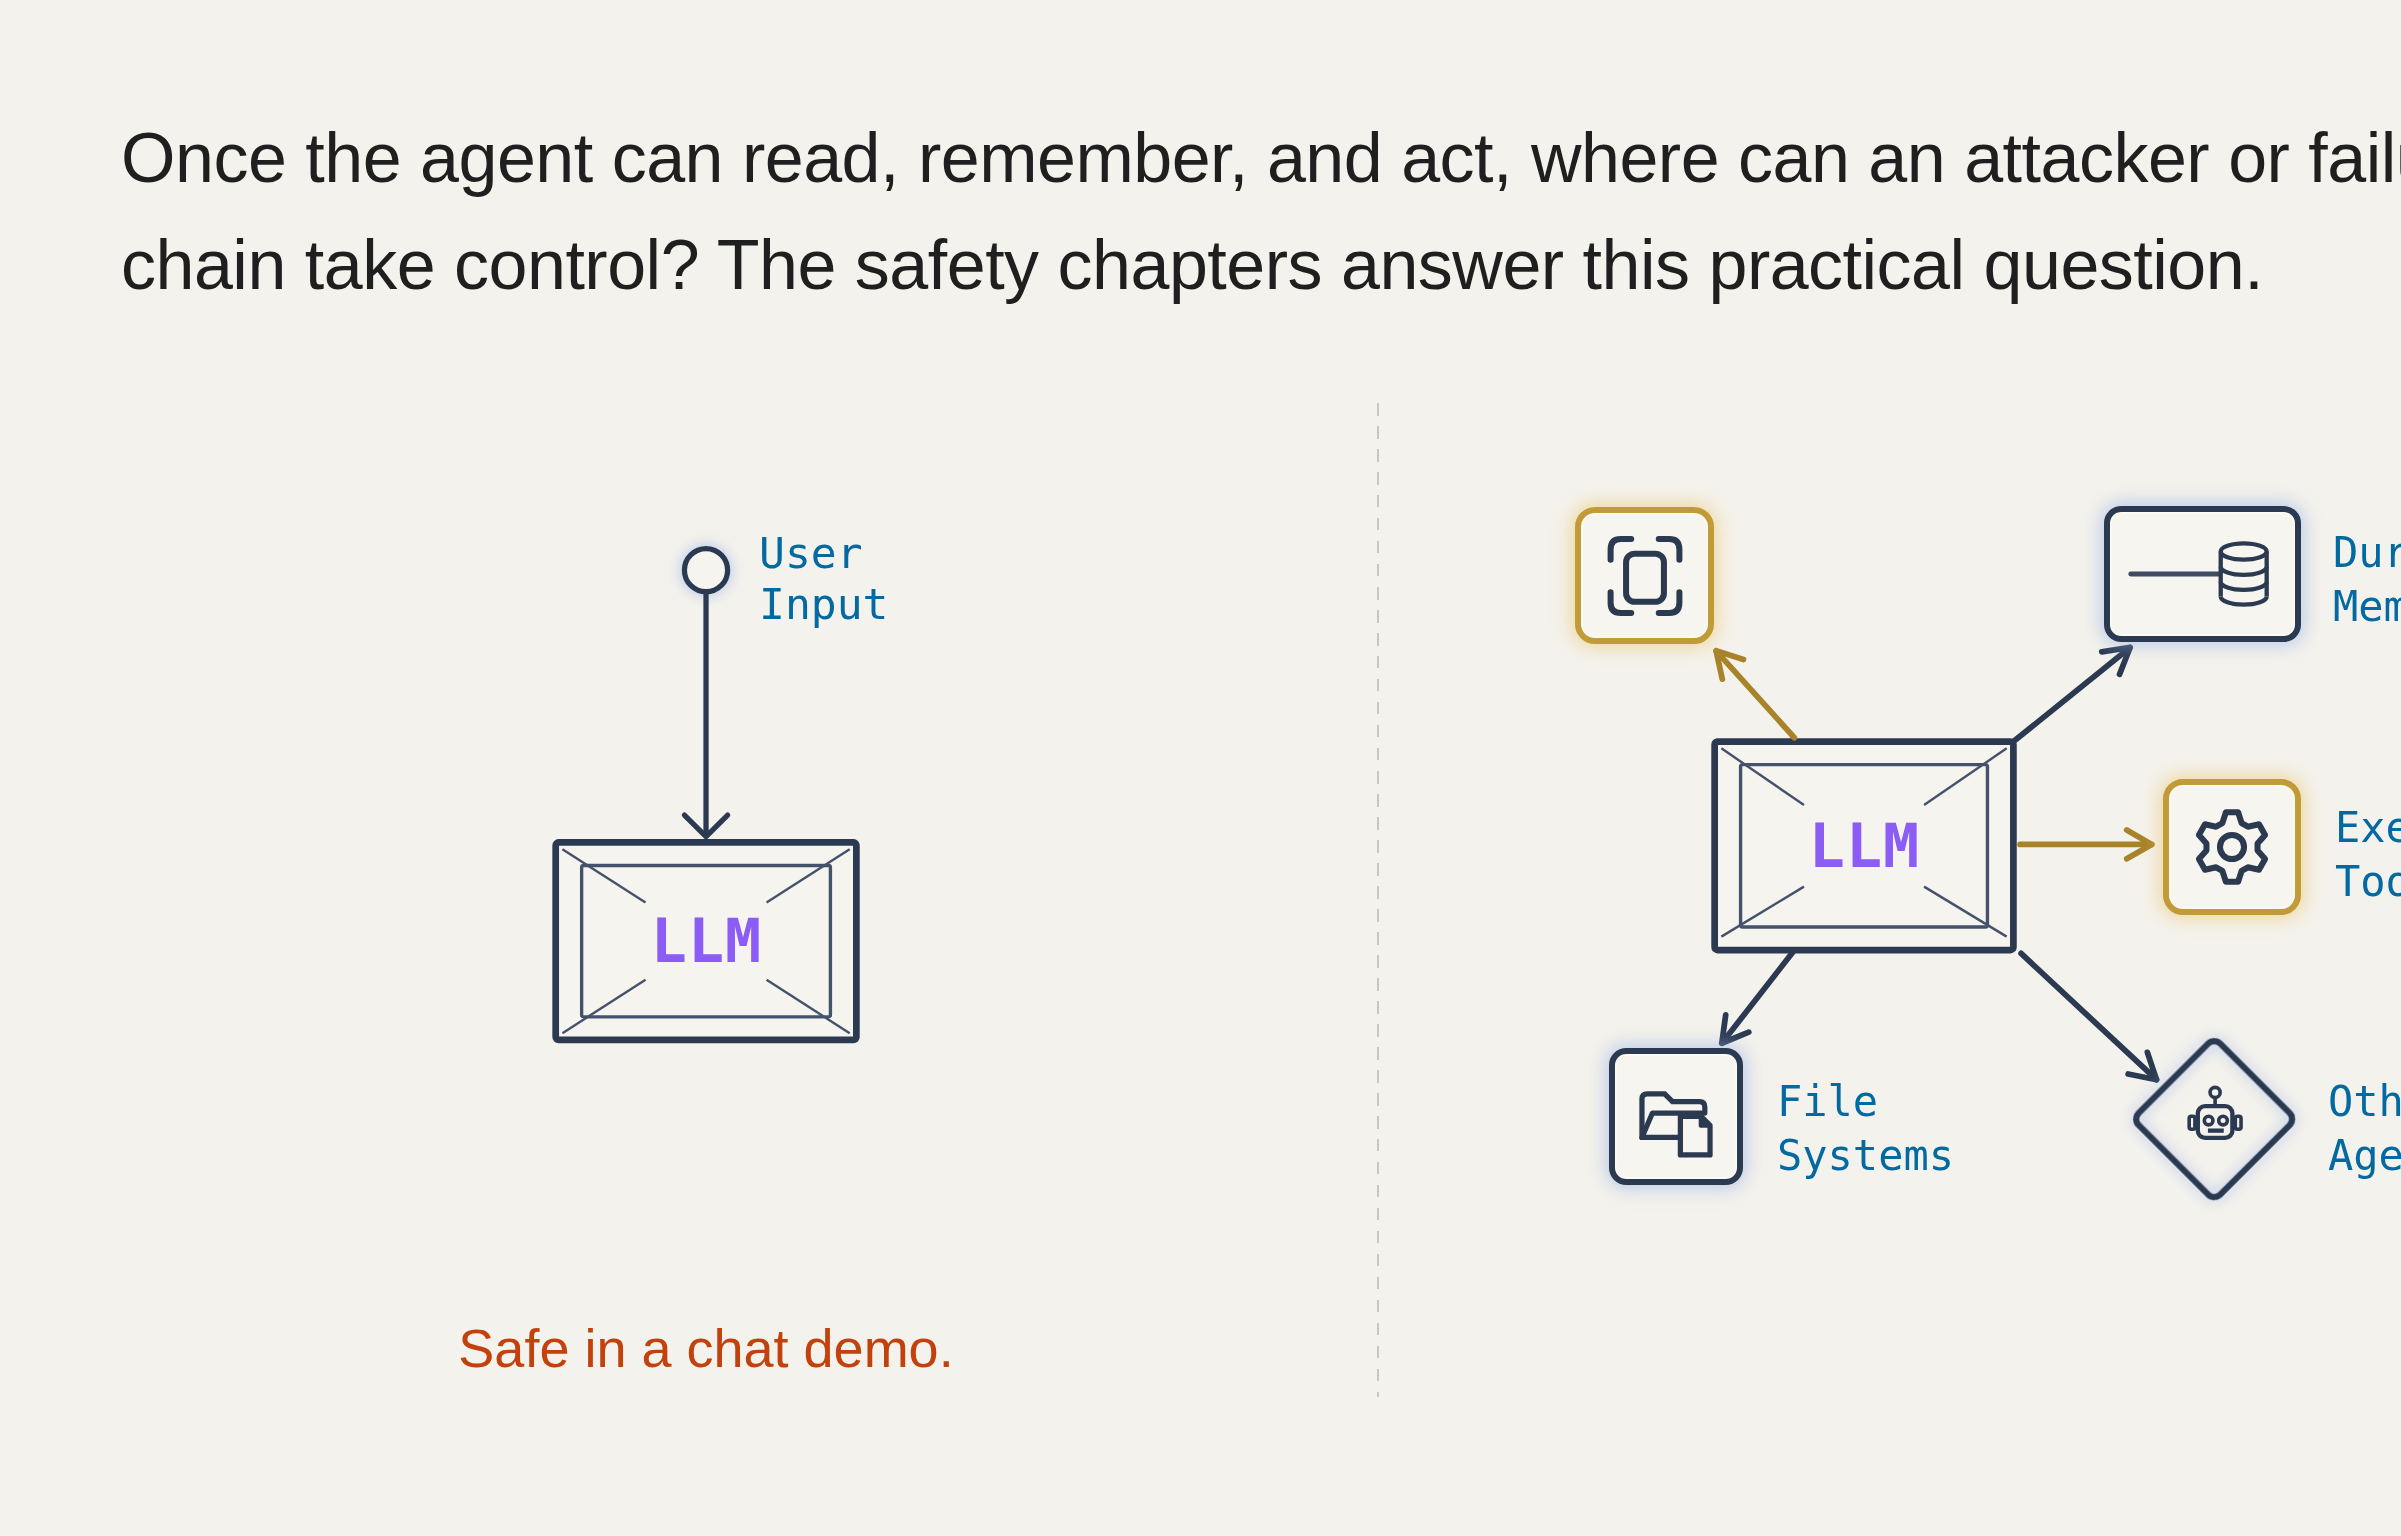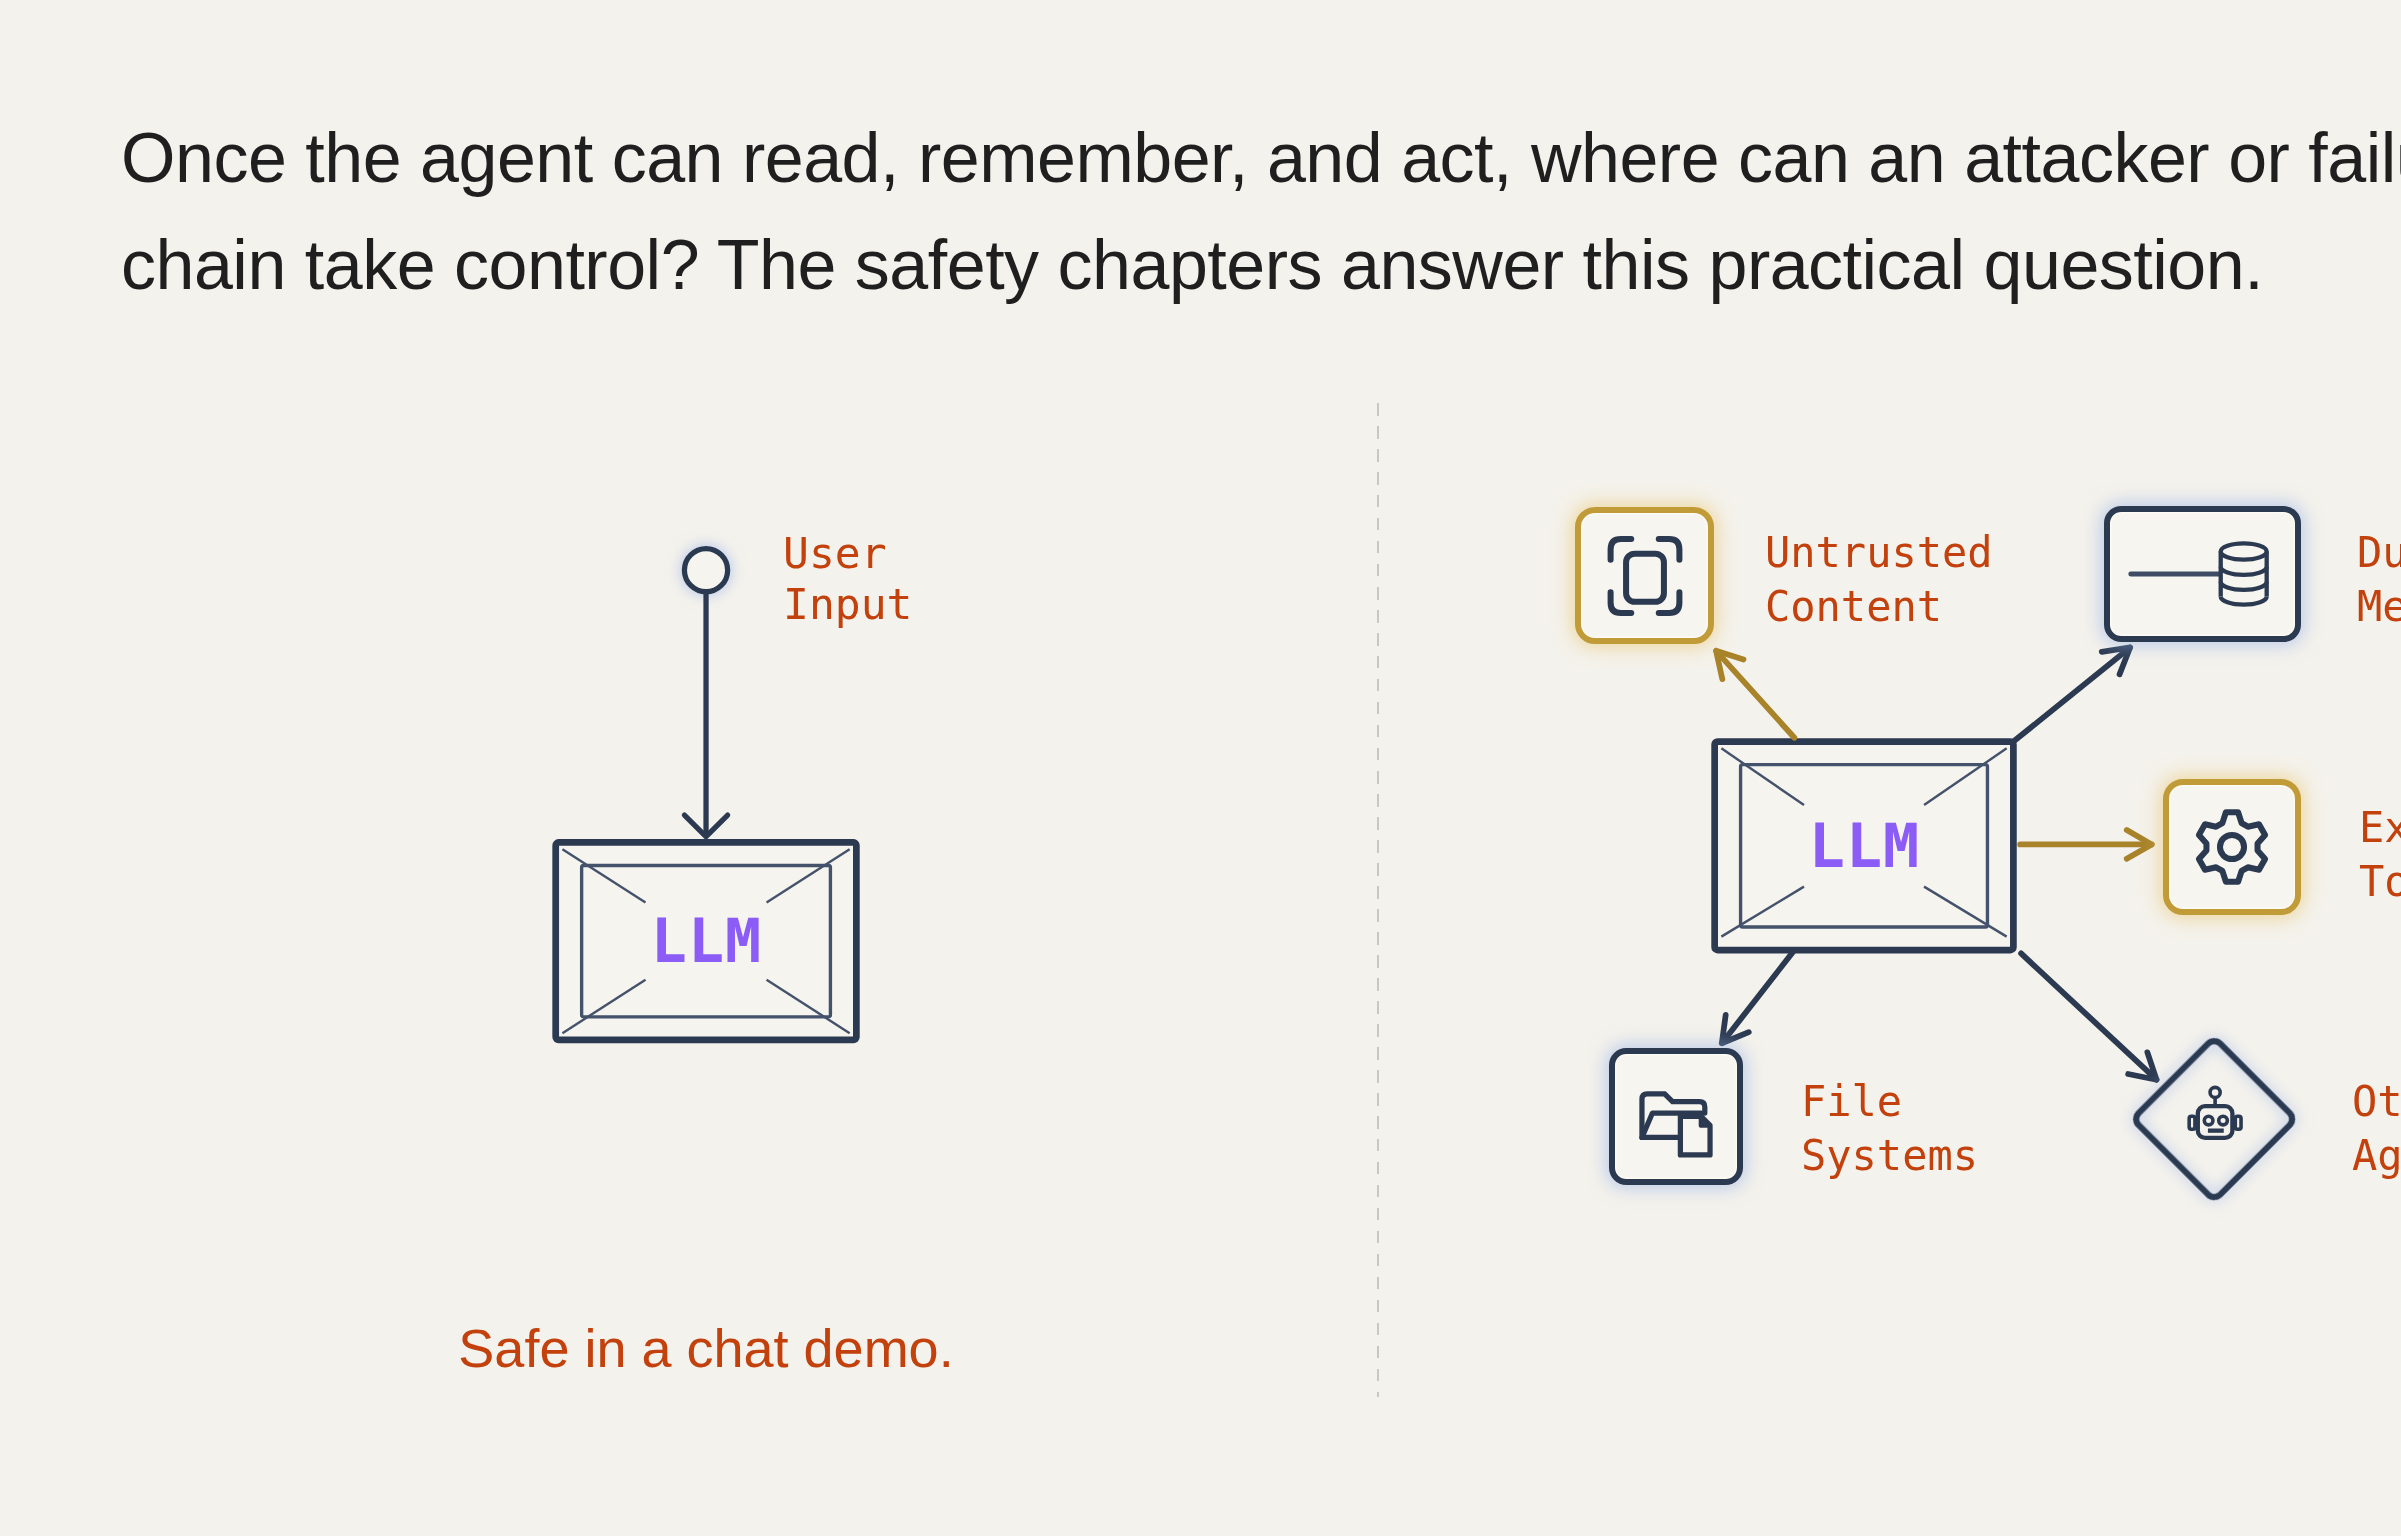--- a/index.html
+++ b/index.html
@@ -27,23 +27,22 @@
 
   
   svg .navy{stroke:#2c3a51;fill:none;}
   svg .navy-thin{stroke:#44526b;fill:none;}
   svg .gold{stroke:#a8832a;fill:none;}
   svg .fillbg{fill:#f6f4ee;}
 
   
   .mono-label{
     font-family:"DejaVu Sans Mono","Liberation Mono",monospace;
-    font-size:42px;line-height:54px;color:#c2410c;
+    font-size:42px;line-height:54px;color:#0369a1;
     white-space:pre-line;
-    margin-left:24px;
   }
   .user-input-label{left:759px;top:528px;font-size:43px;line-height:51px;}
 
   
   .llm-label{
     display:flex;align-items:center;justify-content:center;
     font-family:"DejaVu Sans Mono","Liberation Mono",monospace;
     font-size:60px;font-weight:600;letter-spacing:1px;color:#8b5cf6;
   }
   .llm-left{left:556px;top:842px;width:301px;height:197px;}
@@ -166,22 +165,20 @@
 
   <div class="abs card gold-border card-untrusted">
     <svg width="86" height="96" viewBox="0 0 100 110">
       <path d="M10 36 V24 Q10 12 22 12 H34" class="navy" stroke-width="7" stroke-linecap="round"></path>
       <path d="M66 12 H78 Q90 12 90 24 V36" class="navy" stroke-width="7" stroke-linecap="round"></path>
       <path d="M90 74 V86 Q90 98 78 98 H66" class="navy" stroke-width="7" stroke-linecap="round"></path>
       <path d="M34 98 H22 Q10 98 10 86 V74" class="navy" stroke-width="7" stroke-linecap="round"></path>
       <rect x="28" y="29" width="44" height="56" rx="10" class="navy" stroke-width="7"></rect>
     </svg>
   </div>
-  <div class="abs mono-label label-untrusted">Untrusted
-Content</div>
 
   <div class="abs card navy-border card-memory">
     <svg width="158" height="82" viewBox="0 0 330 170">
       <line x1="14" y1="85" x2="200" y2="85" stroke="#3f4c63" stroke-width="10" stroke-linecap="round"></line>
       <ellipse cx="250" cy="38" rx="48" ry="17" class="navy" stroke-width="9"></ellipse>
       <line x1="202" y1="38" x2="202" y2="132" class="navy" stroke-width="9"></line>
       <line x1="298" y1="38" x2="298" y2="132" class="navy" stroke-width="9"></line>
       <path d="M202 70 A48 17 0 0 0 298 70" class="navy" stroke-width="9"></path>
       <path d="M202 101 A48 17 0 0 0 298 101" class="navy" stroke-width="9"></path>
       <path d="M202 132 A48 17 0 0 0 298 132" class="navy" stroke-width="9"></path>

